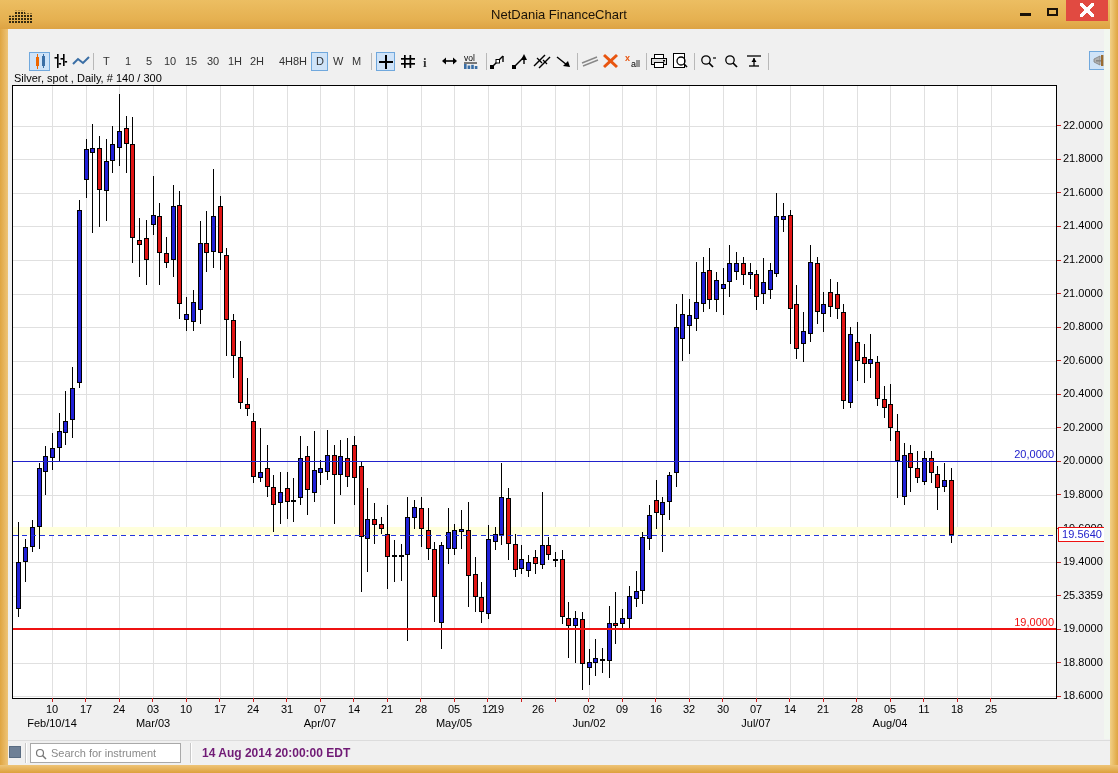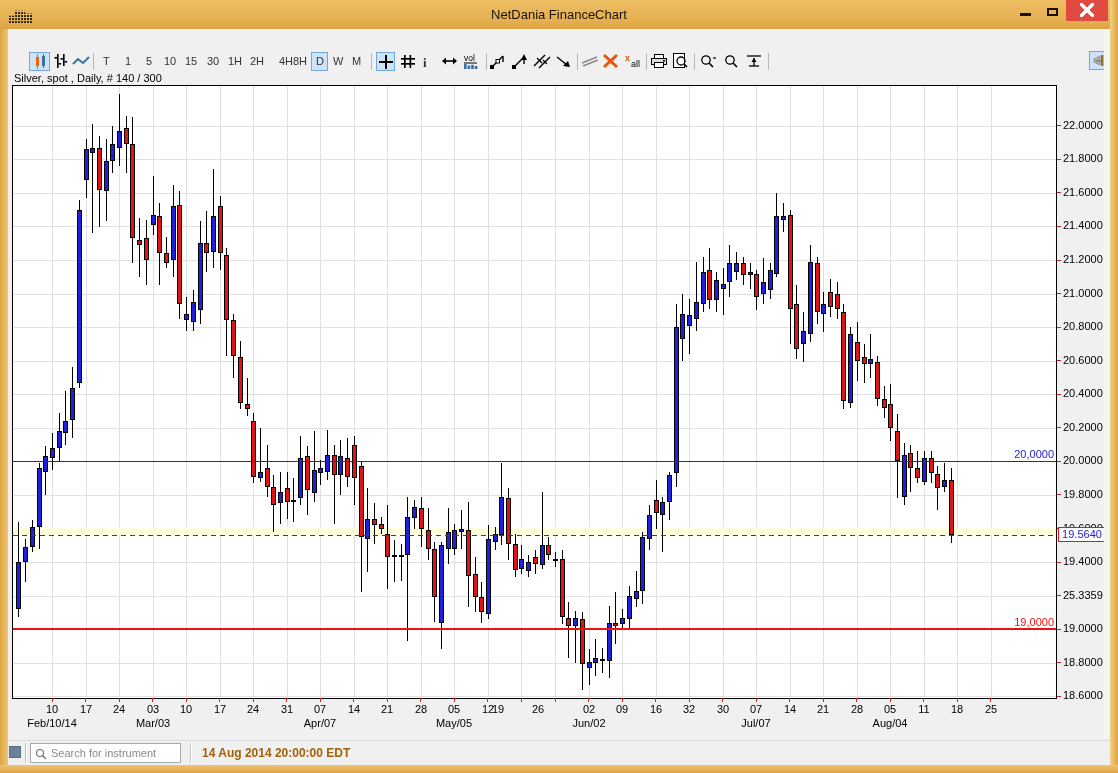--- a/index.html
+++ b/index.html
@@ -30,21 +30,21 @@
 .xtick{position:absolute;top:698px;width:1px;height:4px;background:#cc2222}
 .xlab{position:absolute;top:703px;width:28px;text-align:center;font-size:11px;color:#000}
 .xmon{position:absolute;top:717px;width:66px;text-align:center;font-size:11px;color:#000}
 #pricebox{position:absolute;left:1058px;top:527px;width:48px;height:15px;border:1px solid #ee1111;background:#fff;color:#2222cc;font-size:11px;text-align:center;line-height:13px}
 #statusbar{position:absolute;left:8px;top:740px;width:1102px;height:25px;background:#f0f0f0;border-top:1px solid #dcdcdc}
 #sqicon{position:absolute;left:1px;top:5px;width:12px;height:12px;background:#6e8096;border:1px solid #596c82}
 #ssep1{position:absolute;left:17px;top:2px;width:2px;height:20px;border-left:1px solid #c8c8c8;border-right:1px solid #fff}
 #searchbox{position:absolute;left:22px;top:2px;width:151px;height:20px;background:#fff;border:1px solid #a9a9a9}
 #searchph{position:absolute;left:20px;top:3px;font-size:11px;color:#8a8a8a}
 #ssep2{position:absolute;left:182px;top:2px;width:2px;height:20px;border-left:1px solid #c8c8c8;border-right:1px solid #fff}
-#timetxt{position:absolute;left:194px;top:5px;font-size:12px;font-weight:bold;color:#a16207}
+#timetxt{position:absolute;left:194px;top:5px;font-size:12px;font-weight:bold;color:#701a75}
 </style></head>
 <body>
 <div id="win">
 <div id="titlebar">
       <div id="wicon"></div>
       <div id="title">NetDania FinanceChart</div>
 <div id="minb"></div>
       <div id="maxb"></div>
       <div id="closeb"></div>
     </div>

